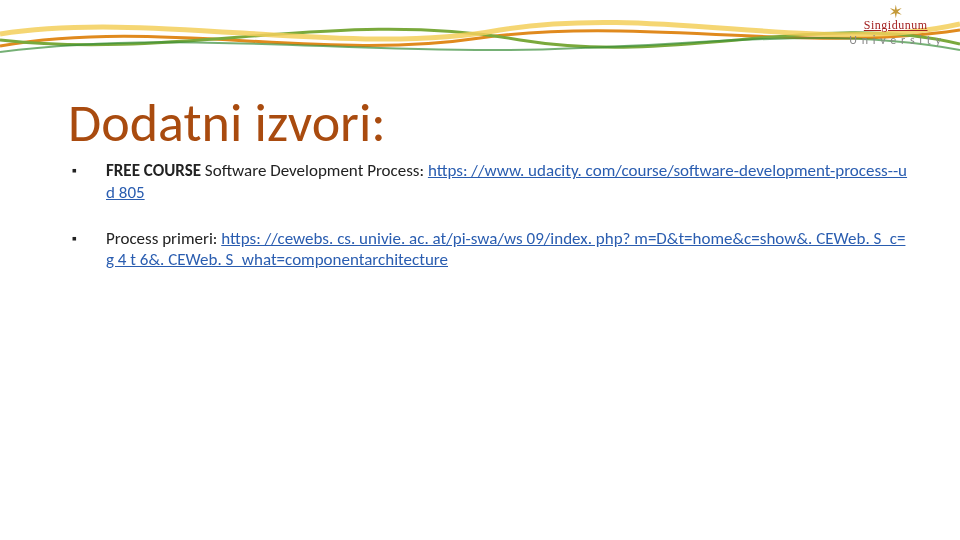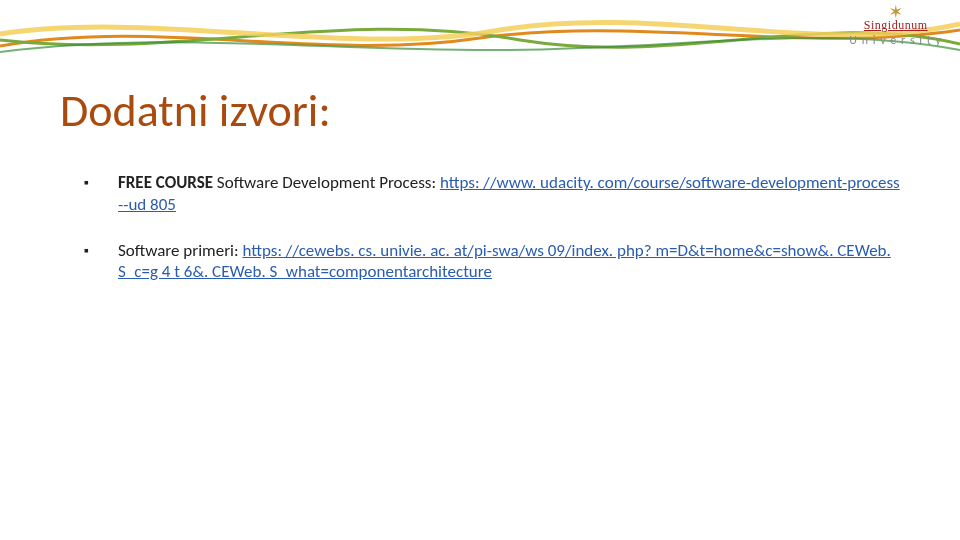--- a/index.html
+++ b/index.html
@@ -42,33 +42,33 @@
   }
   .logo .sub {
     font-size: 12px;
     color: #888;
     letter-spacing: 1px;
   }
   h1.title {
     position: absolute;
     top: 78px;
     left: 56px;
-    margin: 4px;
-    font-size: 46px;
+    margin: 12px;
+    font-size: 54px;
     font-weight: 400;
     color: #a94b0f;
     font-family: Calibri, "Segoe UI", Arial, sans-serif;
   }
   ul.items {
     position: absolute;
     top: 160px;
     left: 72px;
     right: 47px;
     list-style: none;
-    margin: 12px;
+    margin: 0;
     padding: 0;
   }
   ul.items > li {
     position: relative;
     padding-left: 34px;
     margin-bottom: 24px;
     font-size: 17px;
     line-height: 1.28;
     color: #222;
   }
@@ -104,15 +104,15 @@
   <div class="sub">U n i v e r s i t y</div>
 </div>
 
 <h1 class="title">Dodatni izvori:</h1>
 
 <ul class="items">
   <li>
     <span class="bold">FREE COURSE</span><span> Software Development Process: </span><span class="link">https: //www. udacity. com/course/software-development-process--ud 805</span>
   </li>
   <li>
-    <span>Software primeri: </span><span class="link">https: //cewebs. cs. univie. ac. at/pi-swa/ws 09/index. php? m=D&amp;t=home&amp;c=show&amp;. CEWeb. S_c=g 4 t 6&amp;. CEWeb. S_what=componentarchitecture</span>
+    <span>Process primeri: </span><span class="link">https: //cewebs. cs. univie. ac. at/pi-swa/ws 09/index. php? m=D&amp;t=home&amp;c=show&amp;. CEWeb. S_c=g 4 t 6&amp;. CEWeb. S_what=componentarchitecture</span>
   </li>
 </ul>
 
 </body></html>

